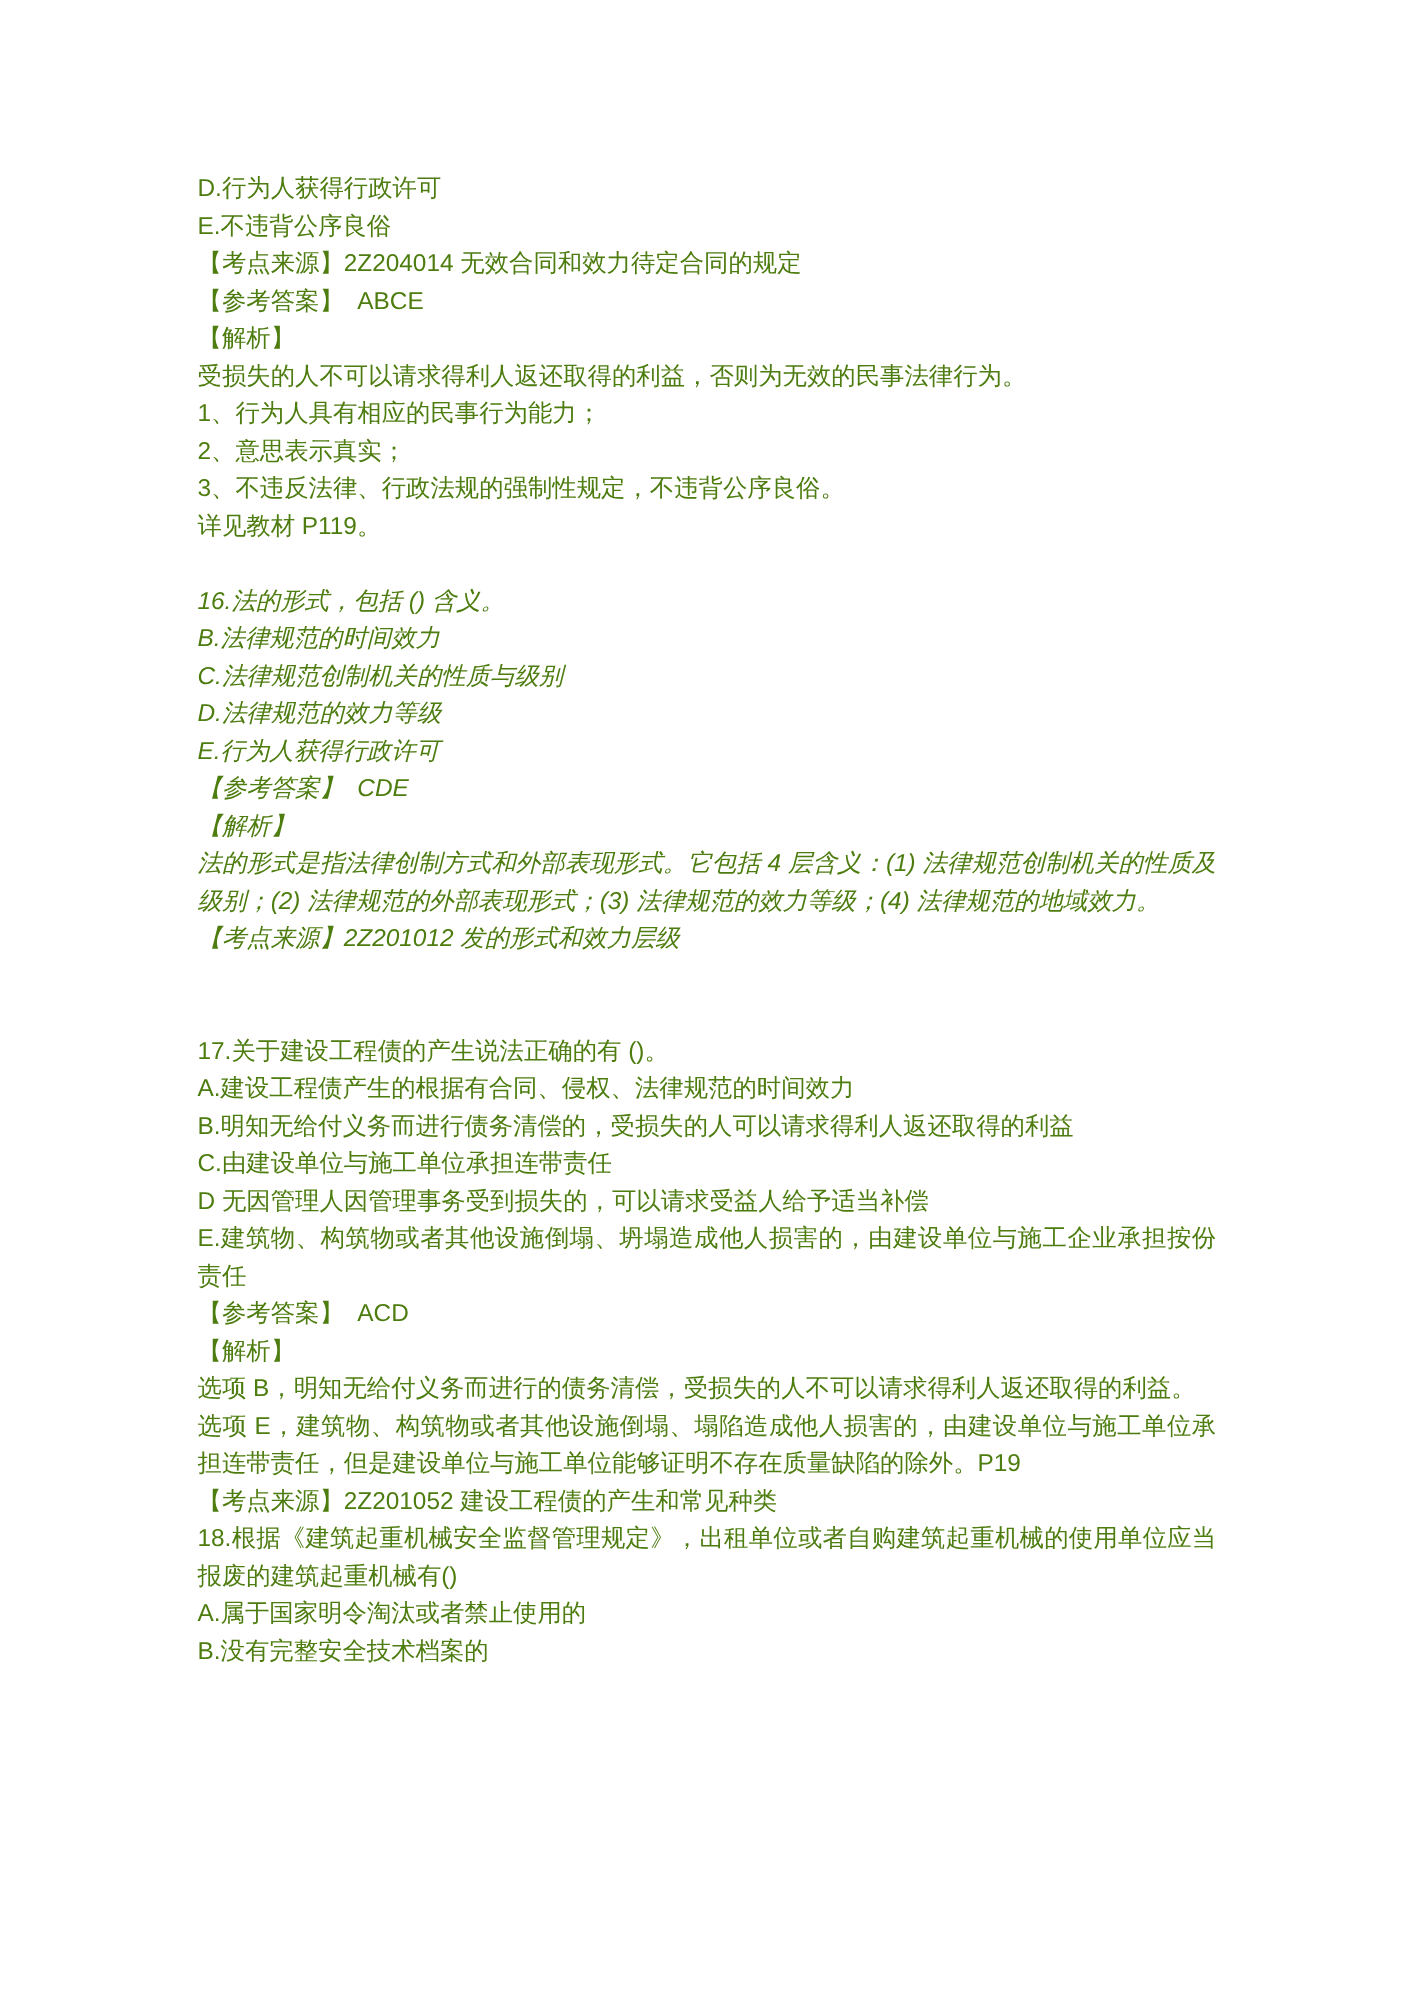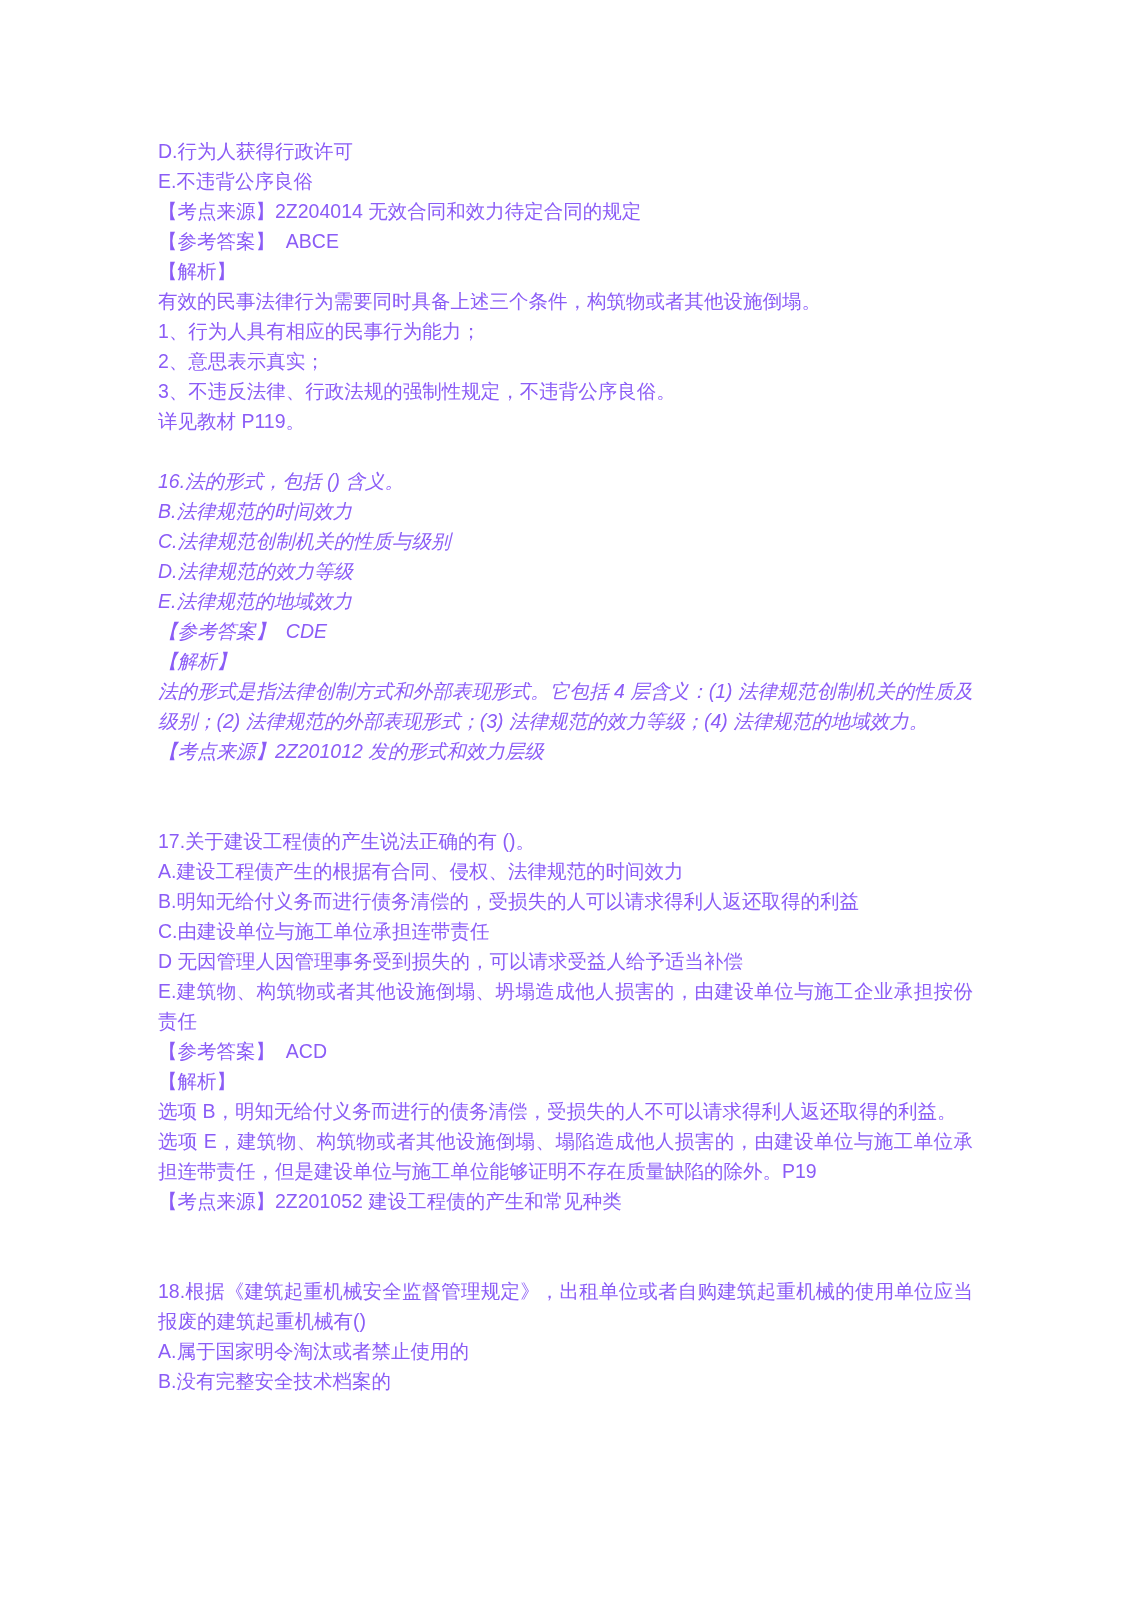--- a/index.html
+++ b/index.html
@@ -16,55 +16,55 @@
     background: #ffffff;
     padding: 136px 158px 0 158px;
   }
   .sections {
     width: 100%;
   }
   section.qa { display: block; }
   p.line {
     font-size: 19.5px;
     line-height: 30px;
-    color: #8b5cf6;
+    color: #4d7c0f;
     text-align: justify;
     white-space: pre-wrap;
     word-break: break-all;
   }
 </style>
 </head>
 <body>
 
 <main class="page" style="background: rgb(255, 255, 255); color: rgb(51, 51, 51);">
   <div class="sections" id="sections-root">
       <section class="qa" style="margin-bottom: 30px;">
         <p class="line">D.行为人获得行政许可</p>
         <p class="line">E.不违背公序良俗</p>
         <p class="line">【考点来源】2Z204014 无效合同和效力待定合同的规定</p>
         <p class="line">【参考答案】&nbsp; ABCE</p>
         <p class="line">【解析】</p>
-        <p class="line">有效的民事法律行为需要同时具备上述三个条件，构筑物或者其他设施倒塌。</p>
+        <p class="line">受损失的人不可以请求得利人返还取得的利益，否则为无效的民事法律行为。</p>
         <p class="line">1、行为人具有相应的民事行为能力；</p>
         <p class="line">2、意思表示真实；</p>
         <p class="line">3、不违反法律、行政法规的强制性规定，不违背公序良俗。</p>
         <p class="line">详见教材 P119。</p>
       </section>
       <section class="qa" style="margin-bottom: 60px; font-style: italic;">
         <p class="line">16.法的形式，包括 () 含义。</p>
         <p class="line">B.法律规范的时间效力</p>
         <p class="line">C.法律规范创制机关的性质与级别</p>
         <p class="line">D.法律规范的效力等级</p>
-        <p class="line">E.法律规范的地域效力</p>
+        <p class="line">E.行为人获得行政许可</p>
         <p class="line">【参考答案】&nbsp; CDE</p>
         <p class="line">【解析】</p>
         <p class="line">法的形式是指法律创制方式和外部表现形式。它包括 4 层含义：(1) 法律规范创制机关的性质及级别；(2) 法律规范的外部表现形式；(3) 法律规范的效力等级；(4) 法律规范的地域效力。</p>
         <p class="line">【考点来源】2Z201012 发的形式和效力层级</p>
       </section>
-      <section class="qa" style="margin-bottom: 60px;">
+      <section class="qa" style="">
         <p class="line">17.关于建设工程债的产生说法正确的有 ()。</p>
         <p class="line">A.建设工程债产生的根据有合同、侵权、法律规范的时间效力</p>
         <p class="line">B.明知无给付义务而进行债务清偿的，受损失的人可以请求得利人返还取得的利益</p>
         <p class="line">C.由建设单位与施工单位承担连带责任</p>
         <p class="line">D 无因管理人因管理事务受到损失的，可以请求受益人给予适当补偿</p>
         <p class="line">E.建筑物、构筑物或者其他设施倒塌、坍塌造成他人损害的，由建设单位与施工企业承担按份责任</p>
         <p class="line">【参考答案】&nbsp; ACD</p>
         <p class="line">【解析】</p>
         <p class="line">选项 B，明知无给付义务而进行的债务清偿，受损失的人不可以请求得利人返还取得的利益。</p>
         <p class="line">选项 E，建筑物、构筑物或者其他设施倒塌、塌陷造成他人损害的，由建设单位与施工单位承担连带责任，但是建设单位与施工单位能够证明不存在质量缺陷的除外。P19</p>

